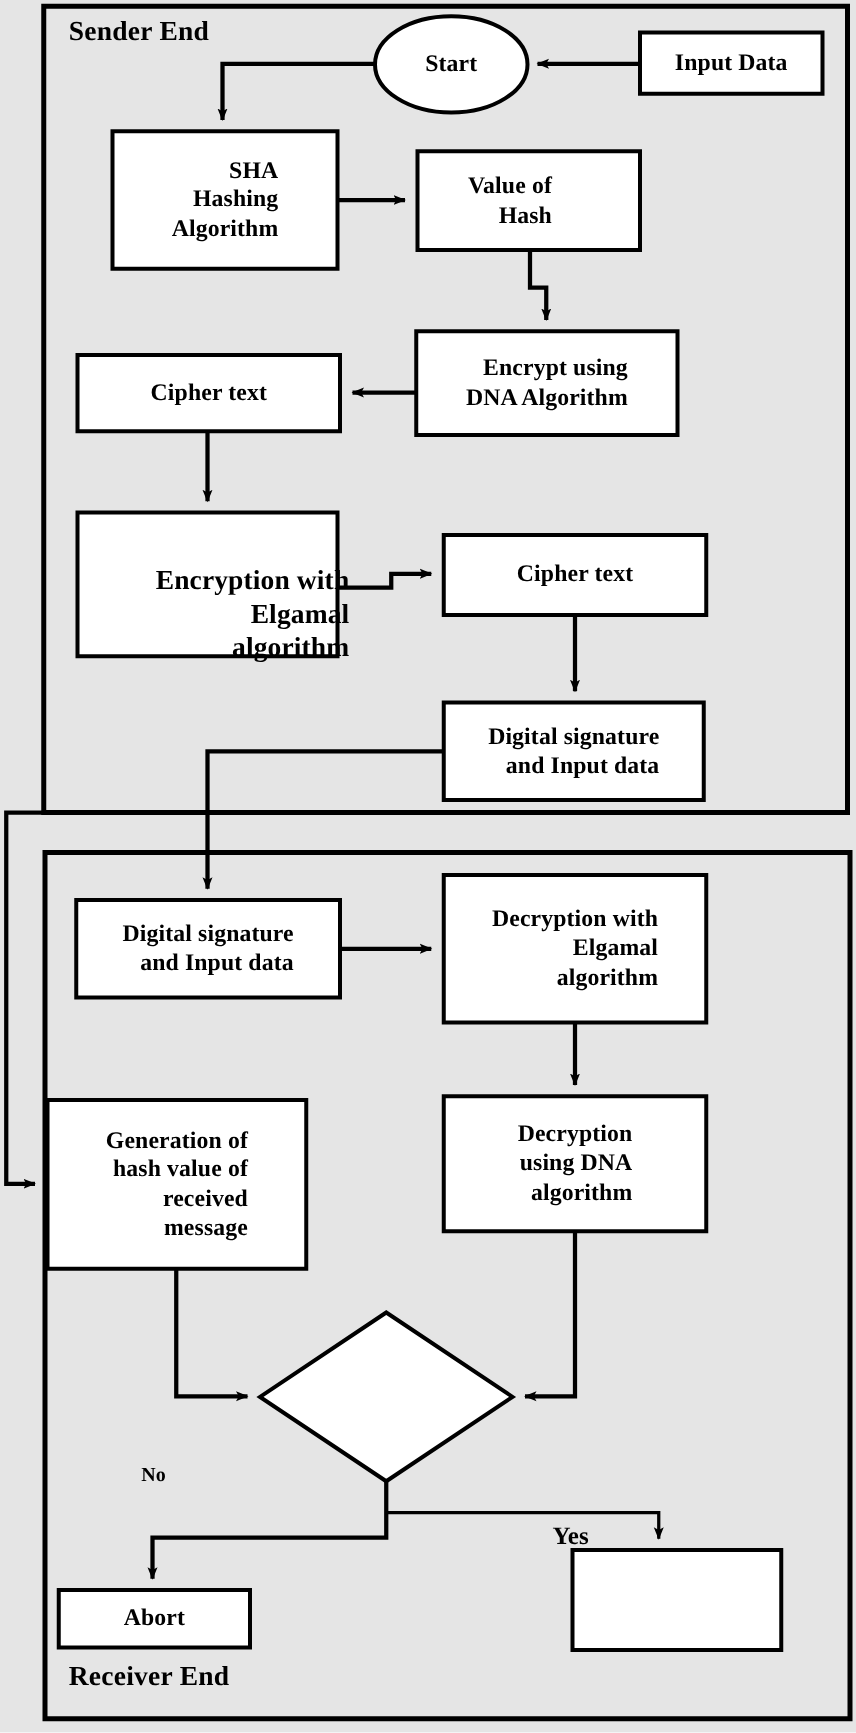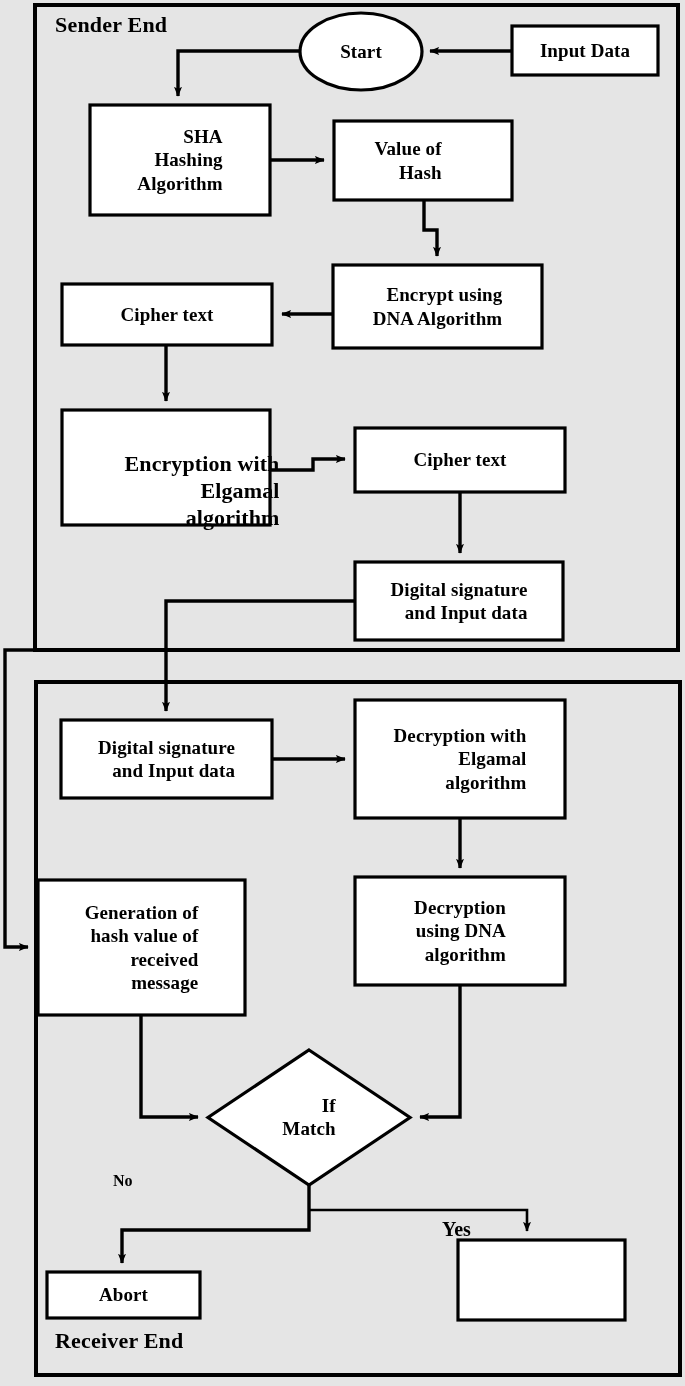--- a/index.html
+++ b/index.html
@@ -155,22 +155,20 @@
 
   <div class="node-label" style="left:38px; top:880px; width:207px; height:135px; font-size:19px;">Generation of
 hash value of
 received
 message</div>
 
   <div class="node-label" style="left:355px; top:877px; width:210px; height:108px; font-size:19px;">Decryption
 using DNA
 algorithm</div>
 
-  <div class="node-label" style="left:240px; top:1058px; width:138px; height:118px; font-size:19px;">If
-Match</div>
 
   <div class="node-label" style="left:47px; top:1272px; width:153px; height:46px; font-size:19px;border-radius:10px;">Abort</div>
 
 
   <div class="edge-label" style="left:113px; top:1172px; font-size:16px;">No</div>
 
   <div class="edge-label" style="left:442px; top:1194px; font-size:20px;margin-top:24px;">Yes</div>
 
 </div>
 

